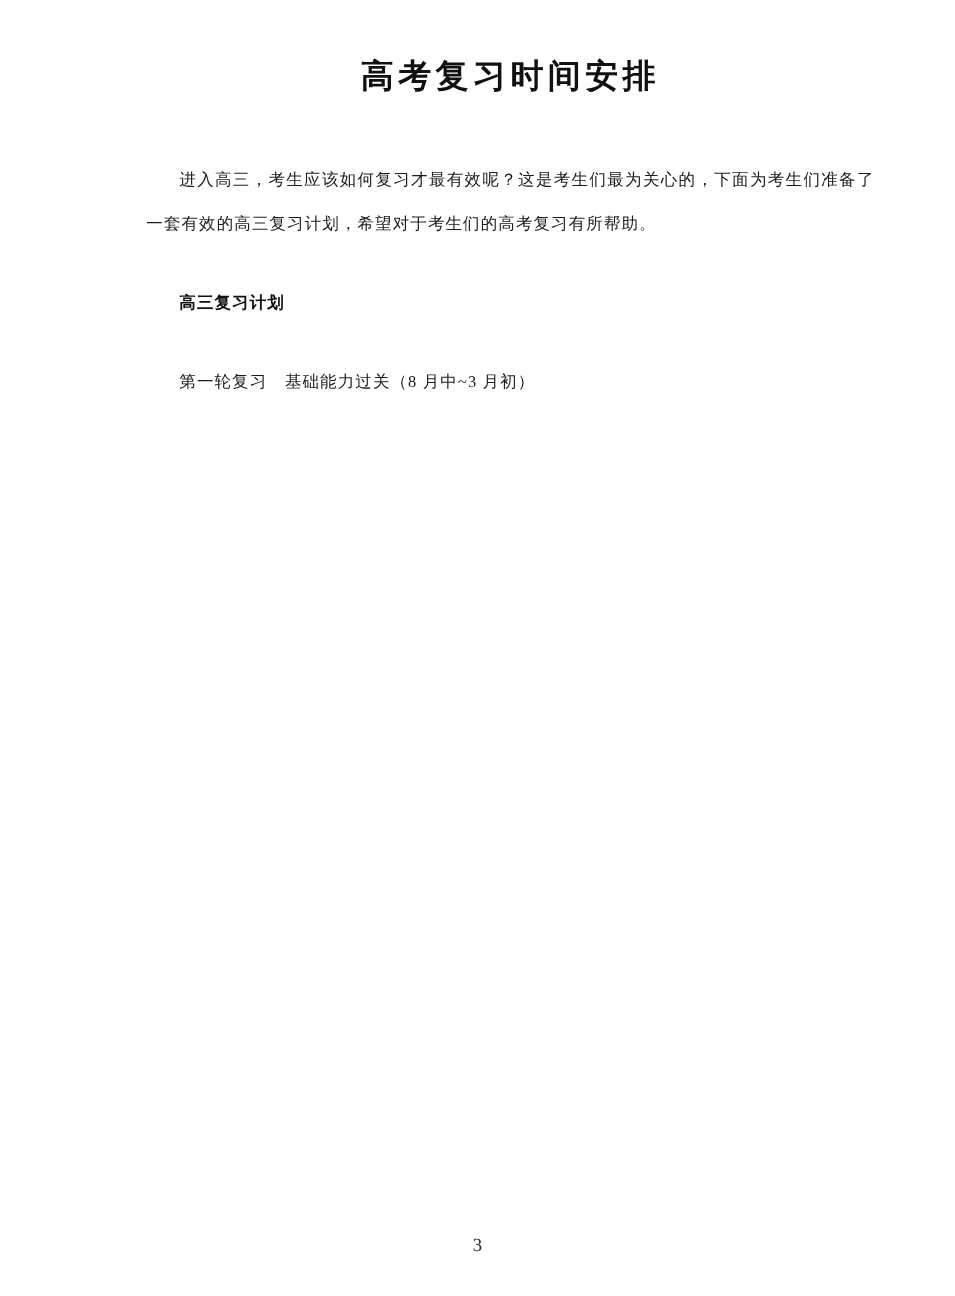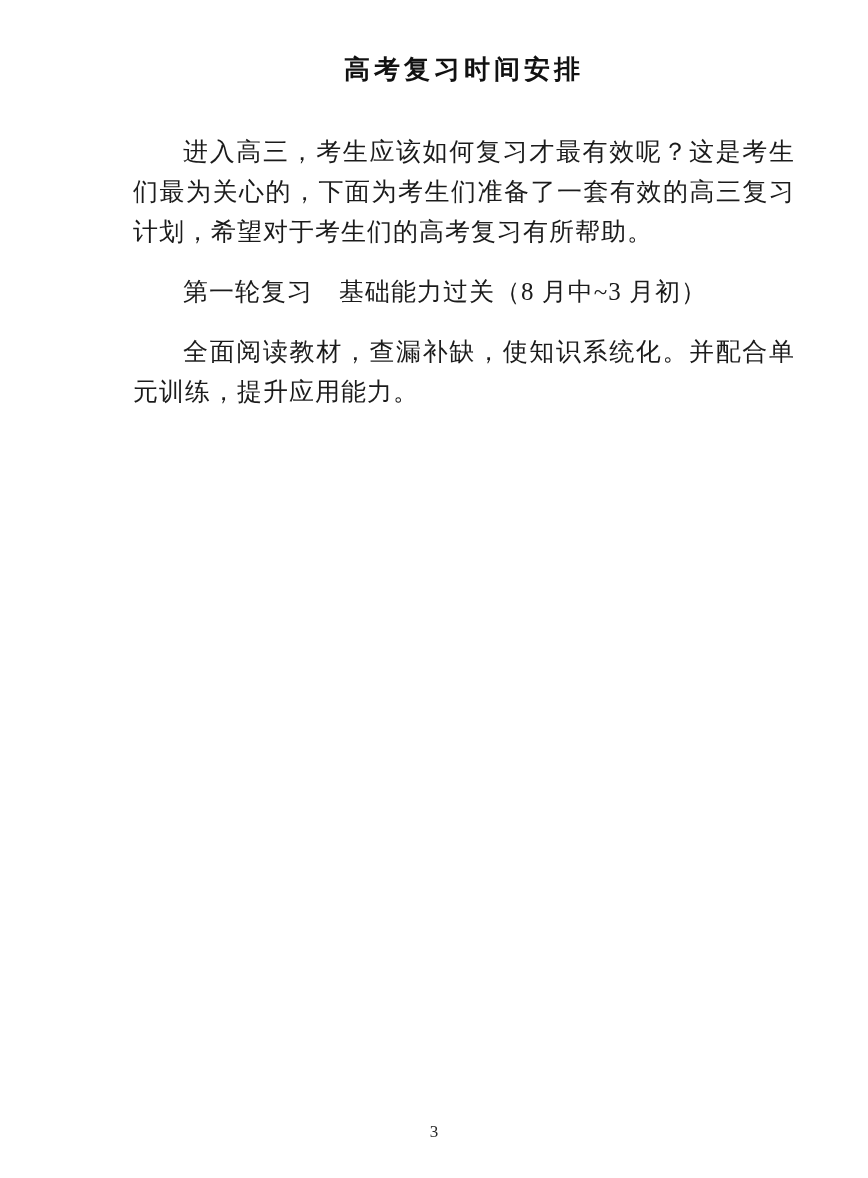--- a/index.html
+++ b/index.html
@@ -9,37 +9,37 @@
     width: 868px;
     height: 1178px;
     background: #ffffff;
     color: #1b1b1b;
     font-family: "Liberation Serif", serif;
     overflow: hidden;
   }
   .doc-title {
     margin: 46px 73px 0 133px;
     text-align: center;
-    font-size: 26px;
+    font-size: 30px;
     line-height: 48px;
     font-weight: 700;
     letter-spacing: 4px;
     color: #111111;
   }
   .content {
     margin: 0 73px 0 133px;
     padding-top: 18px;
   }
   .block {
-    font-size: 25px;
+    font-size: 15px;
     line-height: 40px;
     letter-spacing: 1px;
     text-align: justify;
     text-indent: 2em;
-    margin-top: 20px;
+    margin-top: 32px;
     color: #1b1b1b;
   }
   .heading {
     font-weight: 700;
     color: #101010;
   }
   .page-number {
     position: absolute;
     left: 0;
     right: 0;
@@ -52,24 +52,24 @@
 </style>
 </head>
 <body>
 
 <div class="page">
   <h1 class="doc-title">高考复习时间安排</h1>
 
   <div class="content">
     <p class="block">进入高三，考生应该如何复习才最有效呢？这是考生们最为关心的，下面为考生们准备了一套有效的高三复习计划，希望对于考生们的高考复习有所帮助。</p>
 
+    <p class="block heading">高三复习计划</p>
 
     <p class="block">第一轮复习　基础能力过关（8 月中~3 月初）</p>
 
-    <p class="block">全面阅读教材，查漏补缺，使知识系统化。并配合单元训练，提升应用能力。</p>
 
 
 
 
 
 
   </div>
 
   <div class="page-number">3</div>
 </div>

